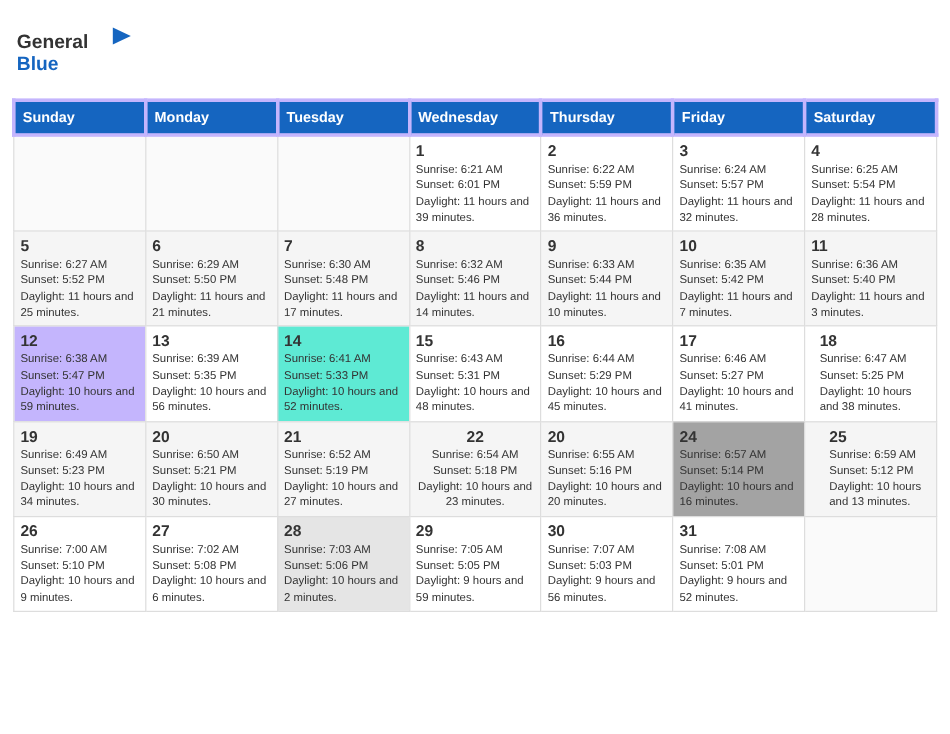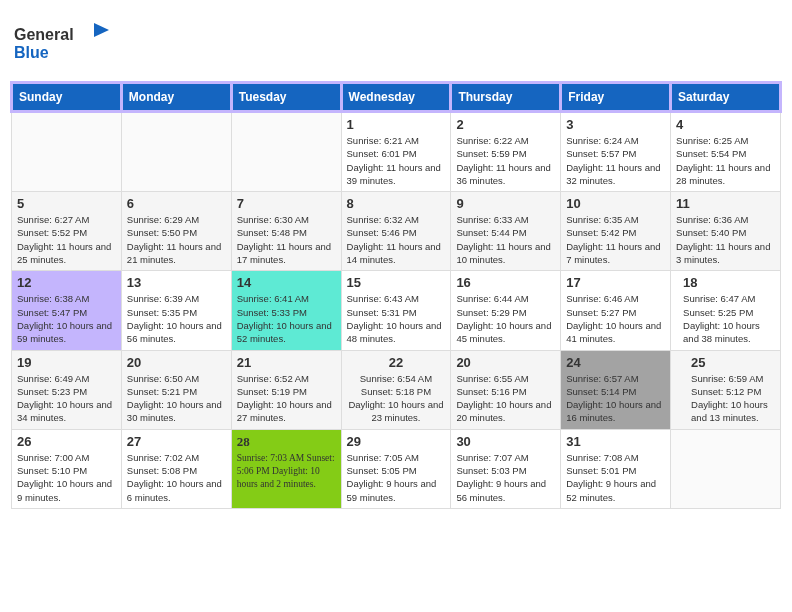--- a/index.html
+++ b/index.html
@@ -308,21 +308,21 @@
 Daylight: 10 hours
 and 9 minutes.</div>
         </td>
         <td style="background: rgb(255, 255, 255);">
           <span class="day-number">27</span>
           <div class="day-info">Sunrise: 7:02 AM
 Sunset: 5:08 PM
 Daylight: 10 hours
 and 6 minutes.</div>
         </td>
-        <td style="background: #84cc16; font-family: Liberation Serif, serif;">
+        <td style="background: #e5e5e5;">
           <span class="day-number">28</span>
           <div class="day-info">Sunrise: 7:03 AM
 Sunset: 5:06 PM
 Daylight: 10 hours
 and 2 minutes.</div>
         </td>
         <td style="background: rgb(255, 255, 255);">
           <span class="day-number">29</span>
           <div class="day-info">Sunrise: 7:05 AM
 Sunset: 5:05 PM

